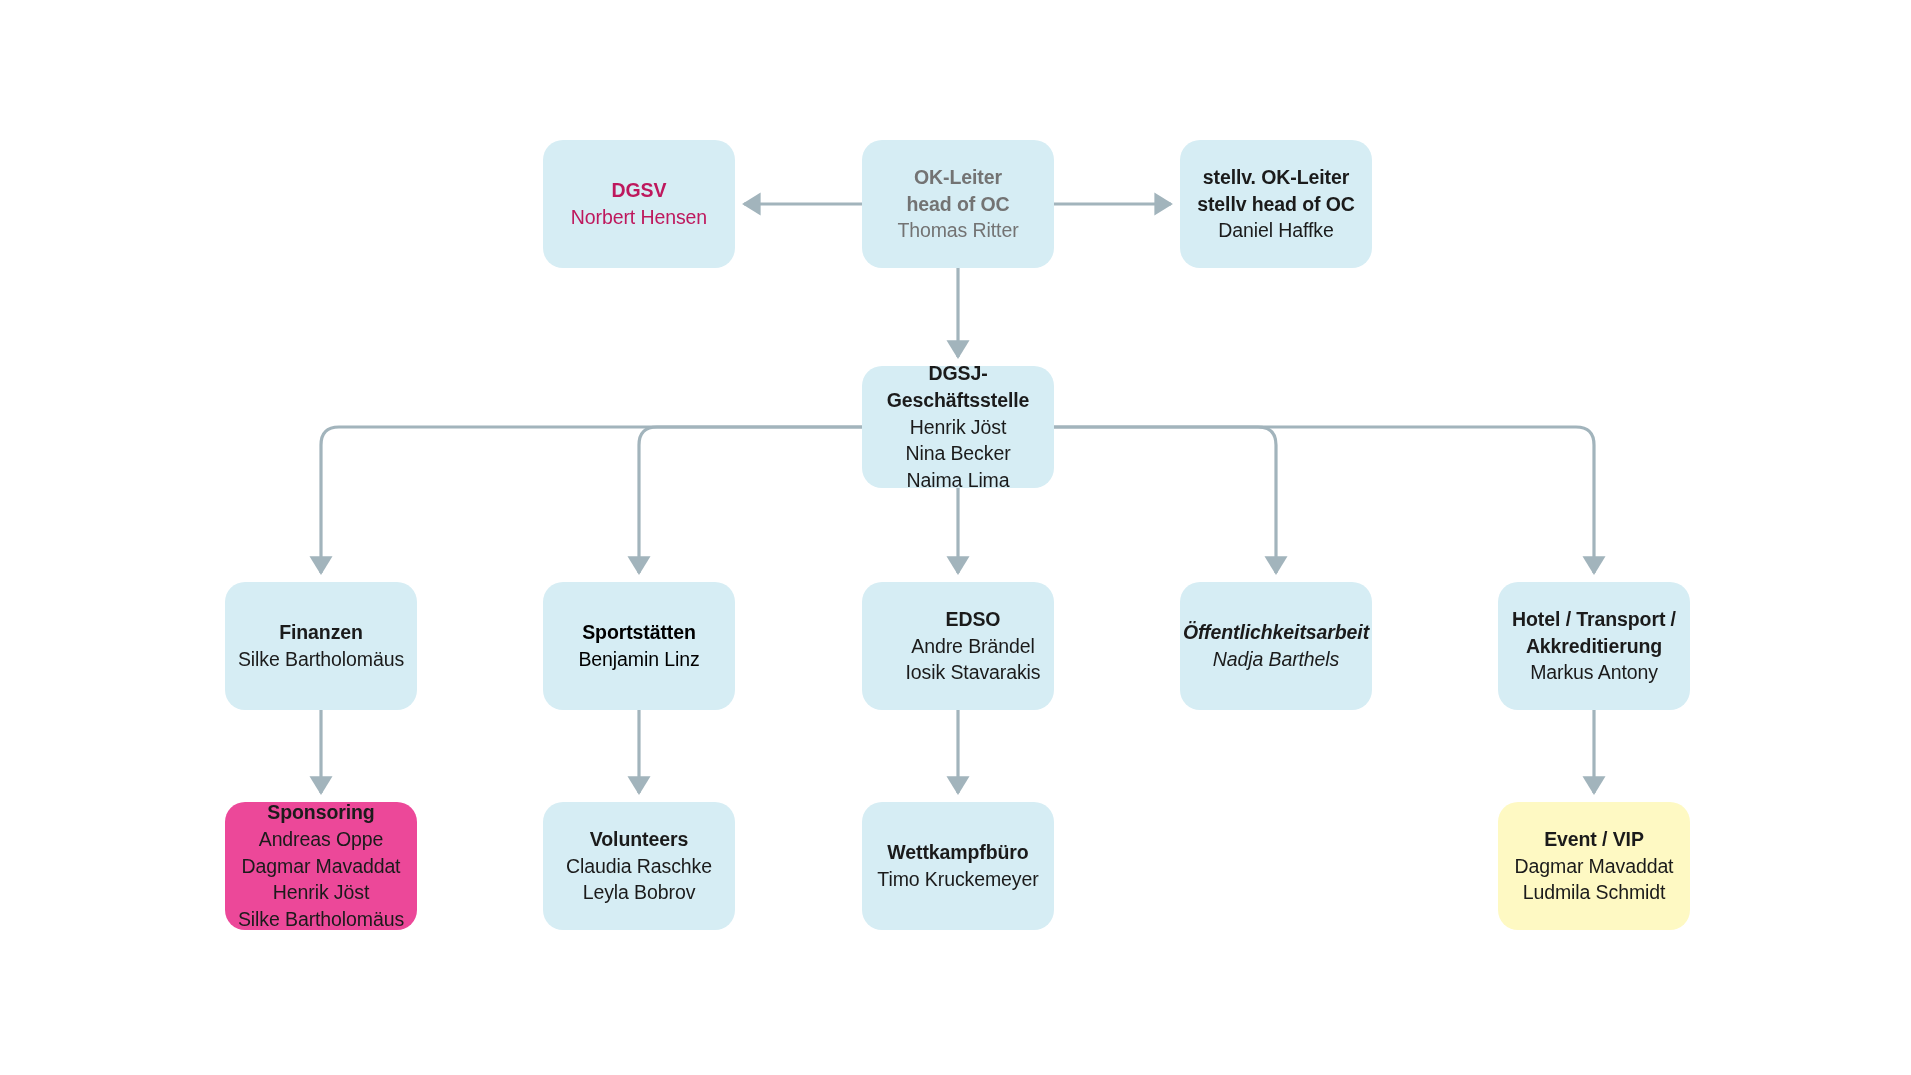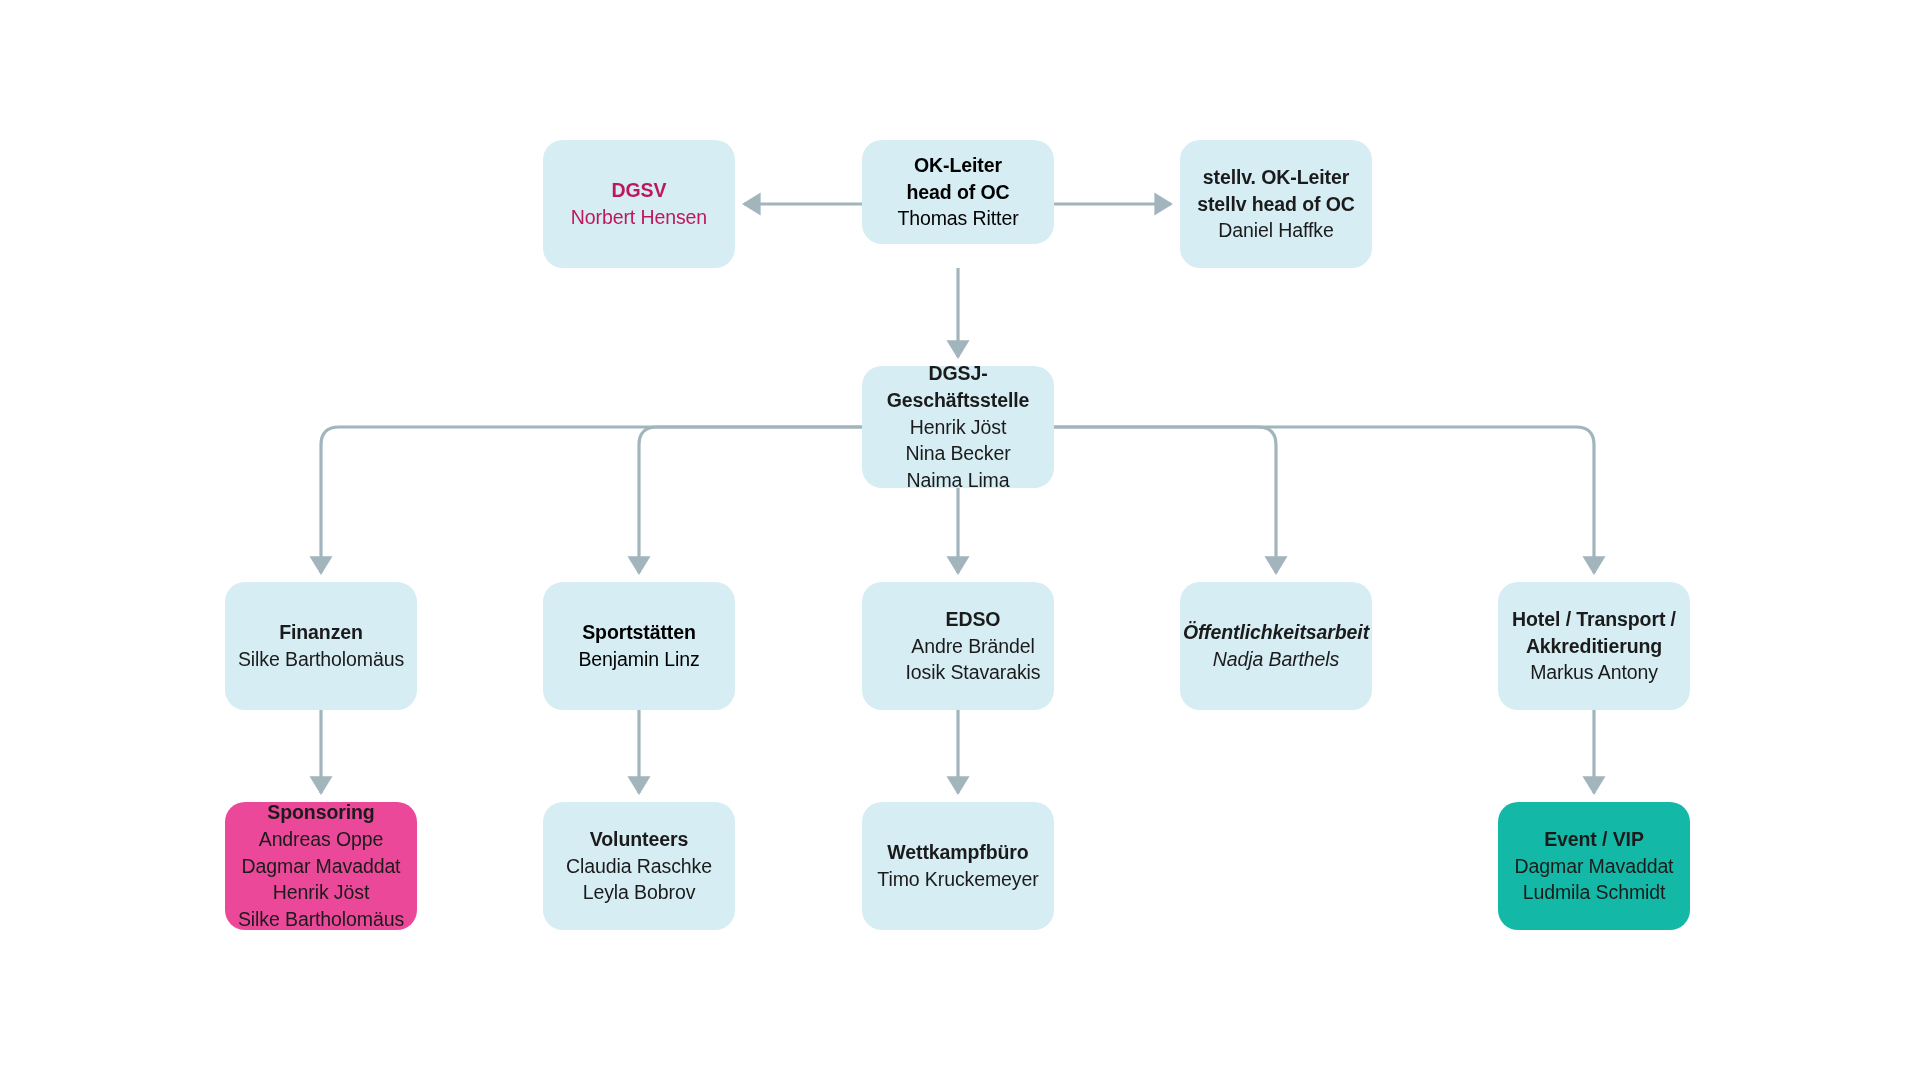--- a/index.html
+++ b/index.html
@@ -82,21 +82,21 @@
         <path d="M 958 710 L 958 793" marker-end="url(#arrowhead)"></path>
         <path d="M 1594 710 L 1594 793" marker-end="url(#arrowhead)"></path>
       </g>
   </svg>
 
   <div id="node-group">
       <div class="org-node" style="left: 543px; top: 140px; width: 192px; height: 128px; background: rgb(214, 237, 244); color: #be185d;">
         <div class="node-title">DGSV</div>
         <div class="node-person">Norbert Hensen</div>
       </div>
-      <div class="org-node" style="left: 862px; top: 140px; width: 192px; height: 104px; background: rgb(214, 237, 244); color: #000000;">
+      <div class="org-node" style="left: 862px; top: 140px; width: 192px; height: 128px; background: rgb(214, 237, 244); color: #737373;">
         <div class="node-title">OK-Leiter</div>
         <div class="node-title">head of OC</div>
         <div class="node-person">Thomas Ritter</div>
       </div>
       <div class="org-node" style="left: 1180px; top: 140px; width: 192px; height: 128px; background: rgb(214, 237, 244); color: rgb(27, 27, 27);">
         <div class="node-title">stellv. OK-Leiter</div>
         <div class="node-title">stellv head of OC</div>
         <div class="node-person">Daniel Haffke</div>
       </div>
       <div class="org-node" style="left: 862px; top: 366px; width: 192px; height: 122px; background: rgb(214, 237, 244); color: rgb(27, 27, 27);">
@@ -136,20 +136,20 @@
       </div>
       <div class="org-node" style="left: 543px; top: 802px; width: 192px; height: 128px; background: rgb(214, 237, 244); color: rgb(27, 27, 27);">
         <div class="node-title">Volunteers</div>
         <div class="node-person">Claudia Raschke</div>
         <div class="node-person">Leyla Bobrov</div>
       </div>
       <div class="org-node" style="left: 862px; top: 802px; width: 192px; height: 128px; background: rgb(214, 237, 244); color: rgb(27, 27, 27);">
         <div class="node-title">Wettkampfbüro</div>
         <div class="node-person">Timo Kruckemeyer</div>
       </div>
-      <div class="org-node" style="left: 1498px; top: 802px; width: 192px; height: 128px; background: #14b8a6; color: rgb(27, 27, 27);">
+      <div class="org-node" style="left: 1498px; top: 802px; width: 192px; height: 128px; background: #fef9c3; color: rgb(27, 27, 27);">
         <div class="node-title">Event / VIP</div>
         <div class="node-person">Dagmar Mavaddat</div>
         <div class="node-person">Ludmila Schmidt</div>
       </div>
     </div>
 
 </div>
 
 </body></html>

